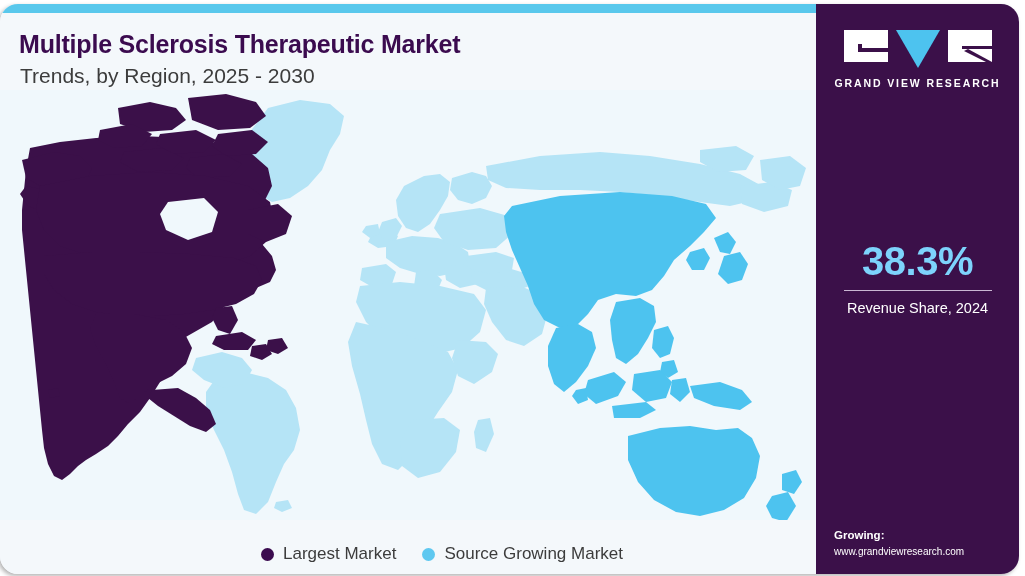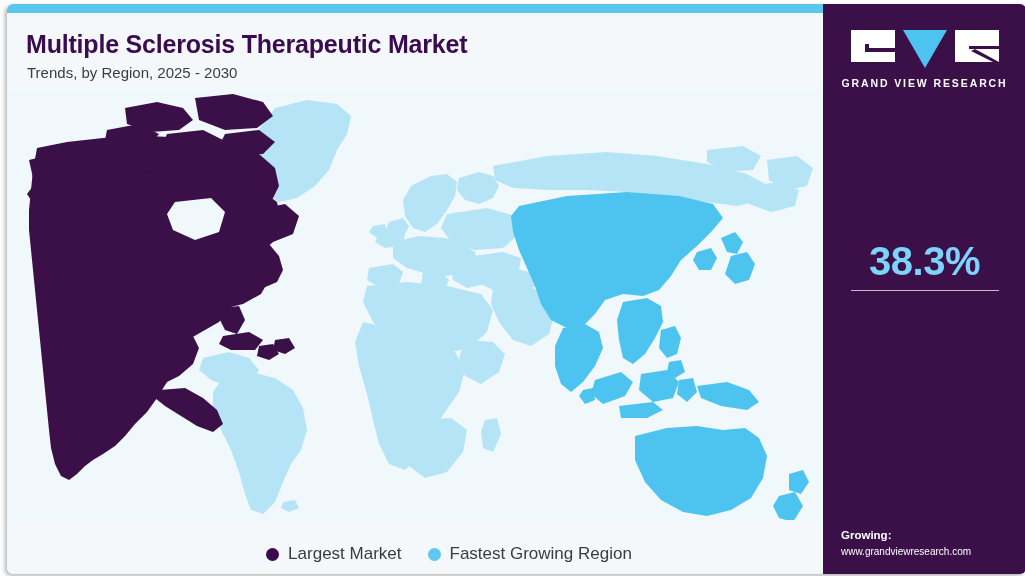--- a/index.html
+++ b/index.html
@@ -9,25 +9,25 @@
   }
   body {
     width: 1025px;
     height: 576px;
     font-family: "Liberation Sans", sans-serif;
     overflow: hidden;
   }
 
   .card {
     position: absolute;
-    left: 7px;
+    left: 0;
     top: 4px;
     width: 1019px;
     height: 570px;
-    border-radius: 6px;
+    border-radius: 18px;
     overflow: hidden;
     background: #f4f8fb;
     box-shadow: -2px 2px 4px rgba(0,0,0,0.30);
   }
 
   
   .left-pane {
     position: absolute;
     left: 0;
     top: 0;
@@ -52,21 +52,21 @@
     font-size: 25px;
     font-weight: bold;
     color: #3b0b4f;
     letter-spacing: -0.2px;
     white-space: nowrap;
   }
   .subtitle {
     position: absolute;
     left: 20px;
     top: 60px;
-    font-size: 15px;
+    font-size: 21px;
     font-weight: normal;
     color: #3c3c3c;
     white-space: nowrap;
     text-align: right;
   }
 
   .map-wrap {
     position: absolute;
     left: 0;
     top: 86px;
@@ -325,21 +325,21 @@
       </svg>
     </div>
 
     <div class="legend">
       <div class="legend-item">
         <span class="legend-dot" style="background:#3b0b4f;"></span>
         <span class="legend-label">Largest Market</span>
       </div>
       <div class="legend-item">
         <span class="legend-dot" style="background:#5ec8f0;"></span>
-        <span class="legend-label">Fastest Growing Region</span>
+        <span class="legend-label">Source Growing Market</span>
       </div>
     </div>
   </div>
 
   <div class="right-pane">
 
     <div class="logo">
       <svg class="logo-mark" width="148" height="42" viewBox="0 0 148 42">
 
         <rect x="0" y="2" width="44" height="32" fill="#ffffff"></rect>
@@ -352,20 +352,21 @@
         <path d="M118 18 L148 18 L148 21 L118 21 Z" fill="#3b1049"></path>
         <path d="M124 21 L148 34 L142 34 L120 23 Z" fill="#3b1049"></path>
       </svg>
       <div class="logo-word">GRAND VIEW RESEARCH</div>
     </div>
 
     <div class="stat">
       <div class="stat-value">38.3%</div>
       <div class="stat-divider"></div>
       <div class="stat-caption">
+        <div>Revenue Share, 2024</div>
       </div>
     </div>
 
     <div class="source">
       <div class="source-label">Growing:</div>
       <div class="source-url">www.grandviewresearch.com</div>
     </div>
   </div>
 
 </div>

